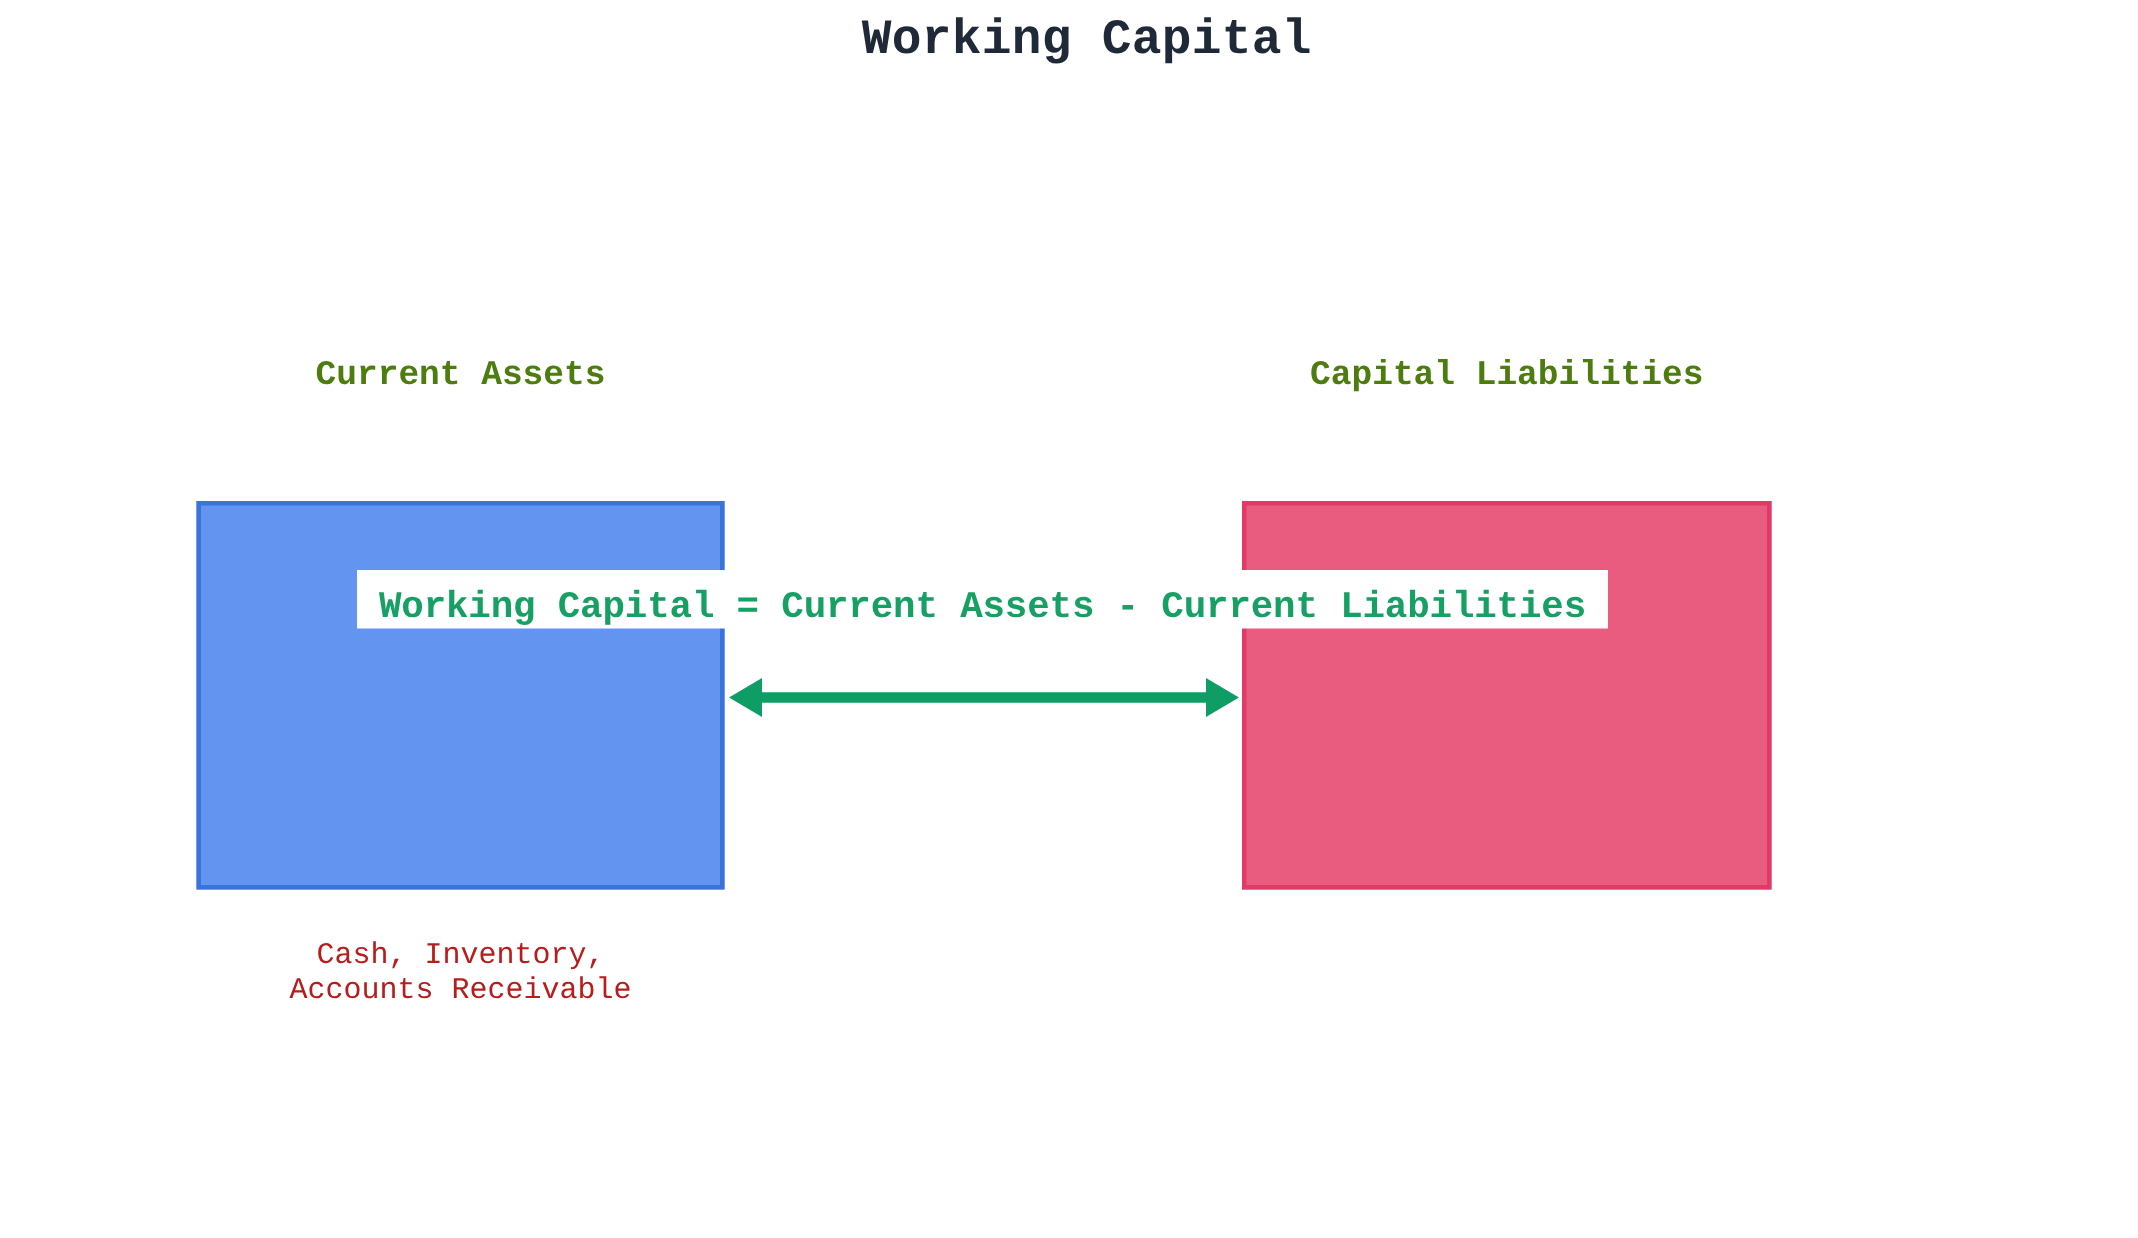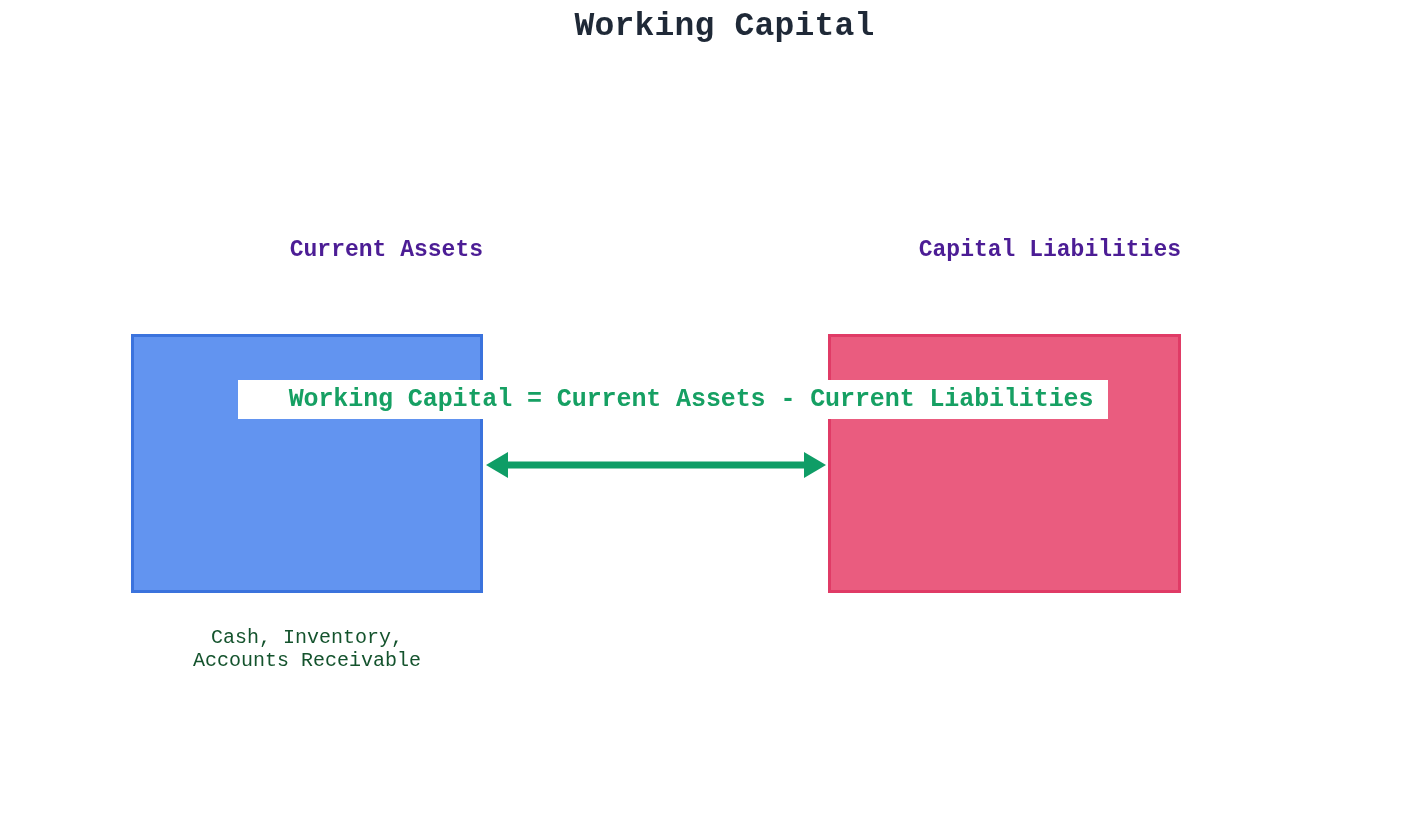--- a/index.html
+++ b/index.html
@@ -35,22 +35,22 @@
     font-weight: bold;
     color: #1f2937;
     letter-spacing: 0.2px;
     white-space: nowrap;
   }
 
   
   .col-heading {
     font-size: 23px;
     font-weight: bold;
-    color: #4c1d95;
-    text-align: right;
+    color: #4d7c0f;
+    text-align: center;
     white-space: nowrap;
   }
   #assets-heading {
     left: 119px;
     top: 237px;
     width: 352px;
   }
   #liabilities-heading {
     left: 816px;
     top: 237px;
@@ -74,21 +74,21 @@
     top: 334px;
     width: 353px;
     height: 259px;
     background: #ea5c7f;
     border: 3px solid #e03b66;
   }
 
   
   .bar-caption {
     font-size: 20px;
-    color: #14532d;
+    color: #b91c1c;
     text-align: center;
     line-height: 23px;
     white-space: pre-line;
   }
   #assets-caption {
     left: 119px;
     top: 626px;
     width: 352px;
   }
   #liabilities-caption {
@@ -106,23 +106,22 @@
   }
 
   
   #formula-label {
     left: 226px;
     top: 380px;
     width: 834px;
     height: 39px;
     background: #ffffff;
     display: flex;
-    align-items: center;
+    align-items: flex-end;
     justify-content: center;
-    padding-left: 36px;
   }
   #formula-text {
     font-size: 25px;
     font-weight: bold;
     color: #16a063;
     white-space: nowrap;
     letter-spacing: -0.1px;
   }
 </style>
 </head>

